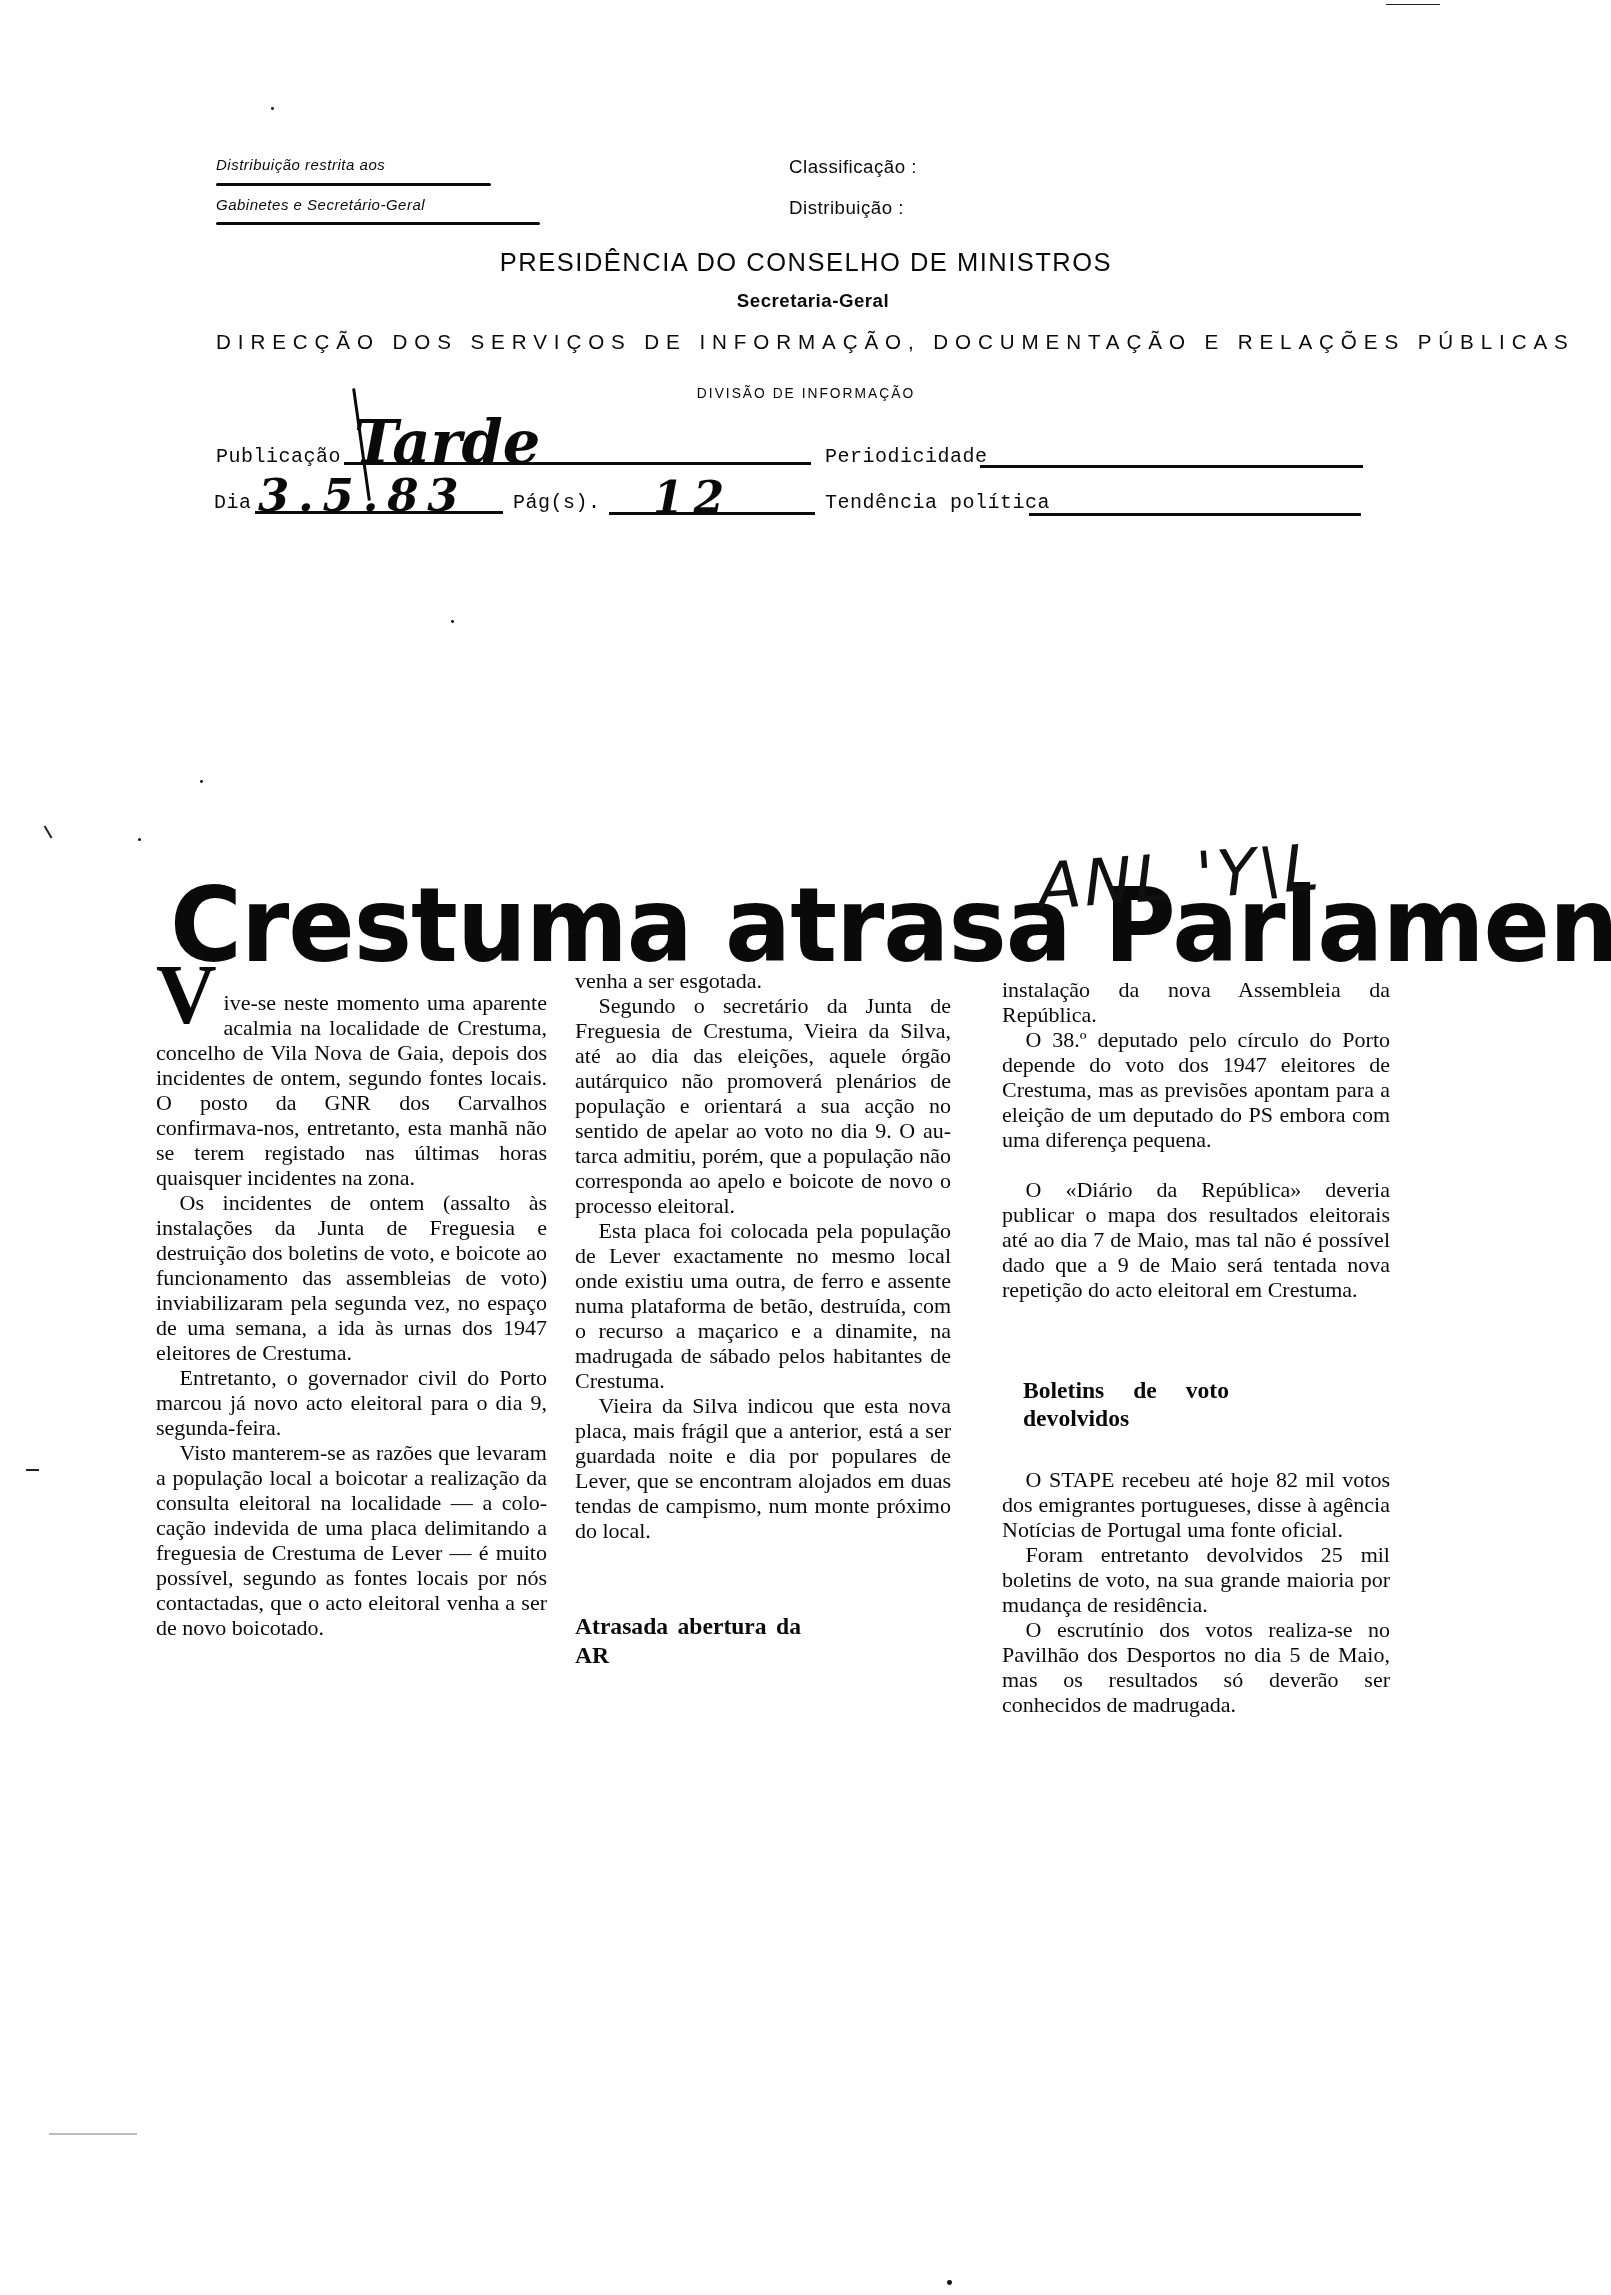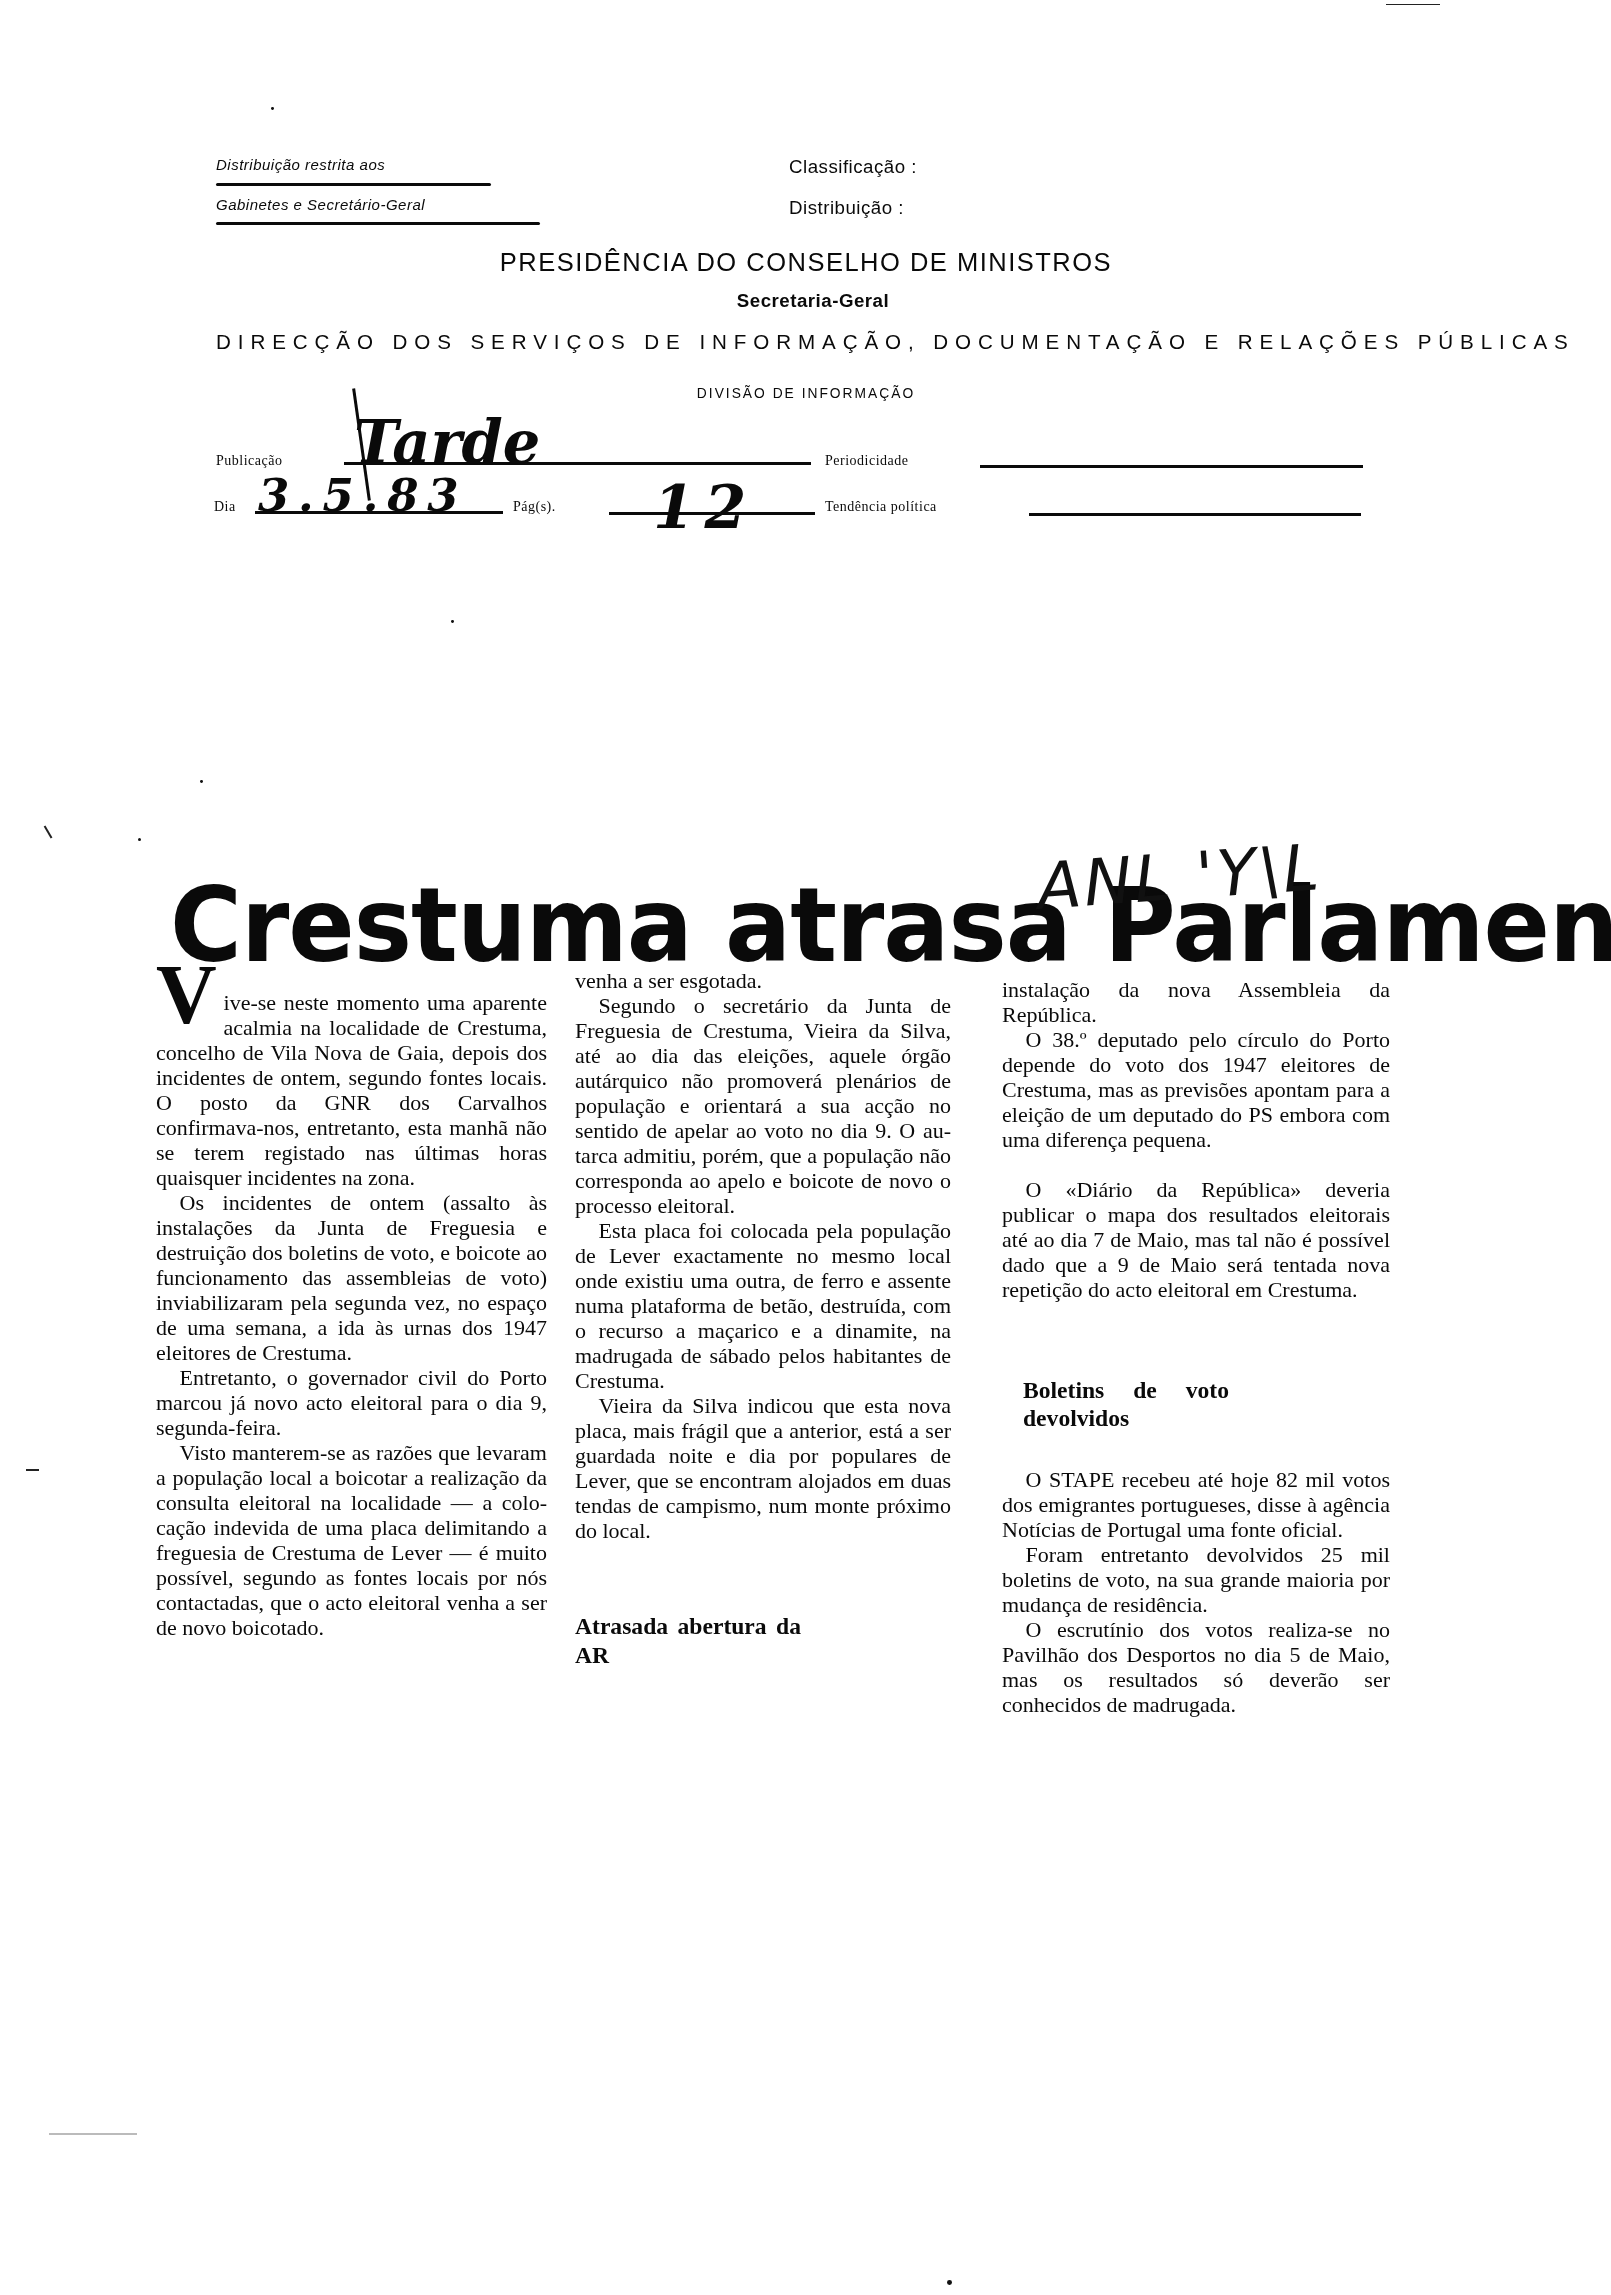--- a/index.html
+++ b/index.html
@@ -6,21 +6,21 @@
   body { width: 1612px; height: 2295px; position: relative; overflow: hidden; color: #0a0a0a; }
   .abs { position: absolute; }
   .dist-line { font-family: "Liberation Sans", sans-serif; font-style: italic; font-size: 15px; letter-spacing: 0.5px; }
   .dist-rule { height: 2.9px; background: #0a0a0a; border-radius: 1.5px; }
   .meta-label { font-family: "Liberation Sans", sans-serif; font-size: 18.7px; letter-spacing: 0.5px; }
   .ministry { font-family: "Liberation Sans", sans-serif; font-size: 25.5px; letter-spacing: 1.5px; width: 100%; text-align: center; }
   .secgeral { font-family: "Liberation Sans", sans-serif; font-size: 18.7px; width: 100%; text-align: center; letter-spacing: 0.5px; }
   .direccao { font-family: "Liberation Sans", sans-serif; font-size: 20.6px; letter-spacing: 6.9px; white-space: nowrap; }
   .divisao { font-family: "Liberation Sans", sans-serif; font-size: 13.8px; letter-spacing: 2px; width: 100%; text-align: center; }
 
-  .form-label { font-family: Liberation Serif, serif; font-size: 14px; letter-spacing: 0.5px; margin-top: 8px; }
+  .form-label { font-family: Liberation Mono, monospace; font-size: 20px; letter-spacing: 0.5px; }
   .form-rule { height: 2.5px; background: #0a0a0a; }
   .handwriting { font-family: "DejaVu Serif", serif; font-style: italic; font-weight: bold; color: #0a0a0a; }
 
   
   .headline { font-family: "DejaVu Sans", sans-serif; font-weight: bold; font-size: 98px; letter-spacing: -1px; white-space: nowrap; transform: scaleY(1.05); transform-origin: left top; }
   .col { position: absolute; font-family: "Liberation Serif", serif; font-size: 22px; line-height: 25px; text-align: justify; hyphens: manual; }
   .col p { margin: 0; text-indent: 23.6px; }
   .col p.noindent { text-indent: 0; }
   .col p.gap { margin-top: 24.6px; }
   .subhead { font-family: "Liberation Serif", serif; font-weight: bold; font-size: 23.6px; line-height: 28.5px; margin: 0; }
@@ -56,21 +56,21 @@
 
   <div class="abs form-label" style="left:825px; top:445px;">Periodicidade</div>
   <div class="abs form-rule" style="left:980px; top:465px; width:383px;"></div>
 
   <div class="abs form-label" style="left:214px; top:491px;">Dia</div>
   <div class="abs form-rule" style="left:255px; top:511px; width:248px;"></div>
   <div class="abs handwriting" style="left:258px; top:469px; font-size:45px; letter-spacing:8.8px;">3.5.83</div>
 
   <div class="abs form-label" style="left:513px; top:491px;">Pág(s).</div>
   <div class="abs form-rule" style="left:609px; top:512px; width:206px;"></div>
-  <div class="abs handwriting" style="left:653px; top:472px; font-size:60px; letter-spacing:9.8px;">12</div>
+  <div class="abs handwriting" style="left:653px; top:472px; font-size:44px; letter-spacing:9.8px;">12</div>
 
   <div class="abs form-label" style="left:825px; top:491px;">Tendência política</div>
   <div class="abs form-rule" style="left:1029px; top:513px; width:332px;"></div>
 </div>
 
 <div class="abs speck" style="left:271px; top:107px; width:2.9px; height:2.9px;"></div>
 <div class="abs speck" style="left:451px; top:620px; width:2.9px; height:2.9px;"></div>
 <div class="abs speck" style="left:200px; top:780px; width:2.9px; height:2.9px;"></div>
 <div class="abs speck" style="left:138px; top:838px; width:3.4px; height:3.4px;"></div>
 <div class="abs" style="left:47px; top:825px; width:2px; height:13.8px; background:#222; transform:rotate(-30deg);"></div>

